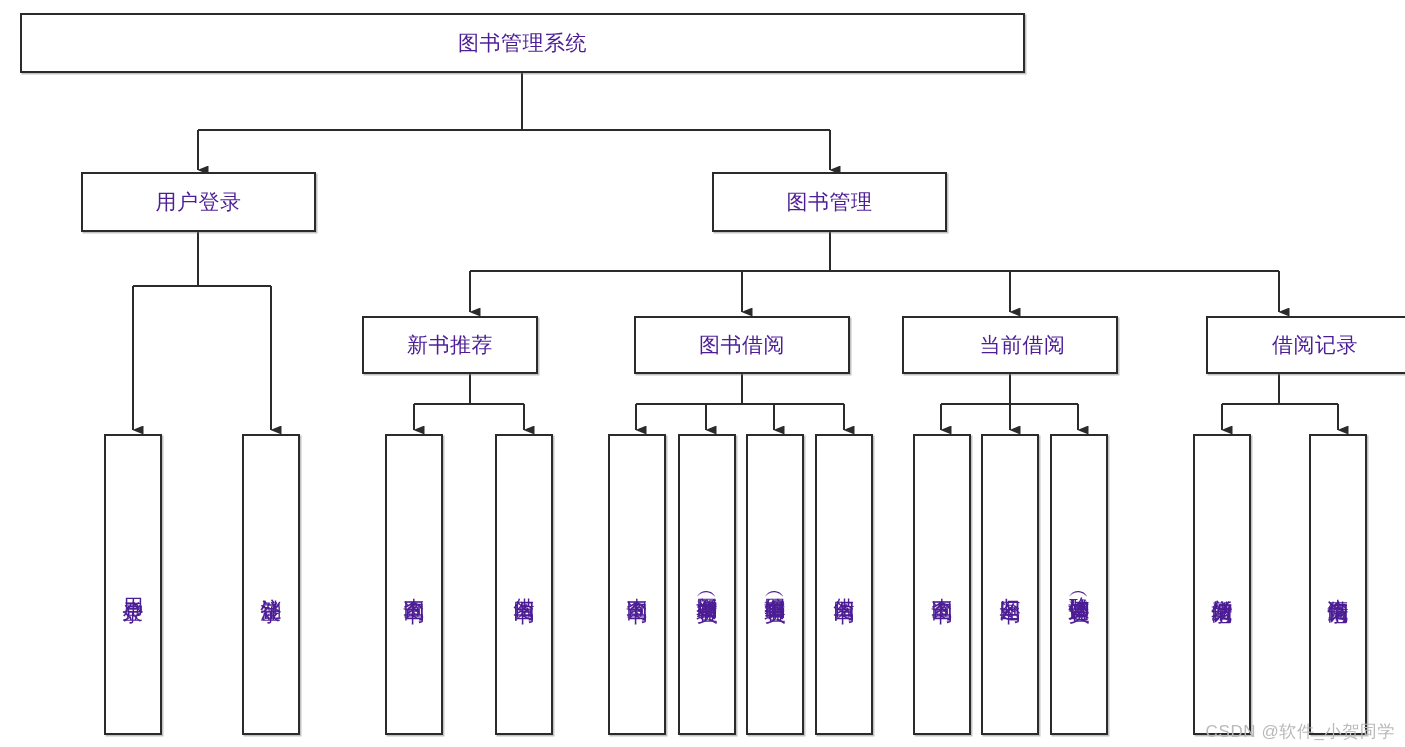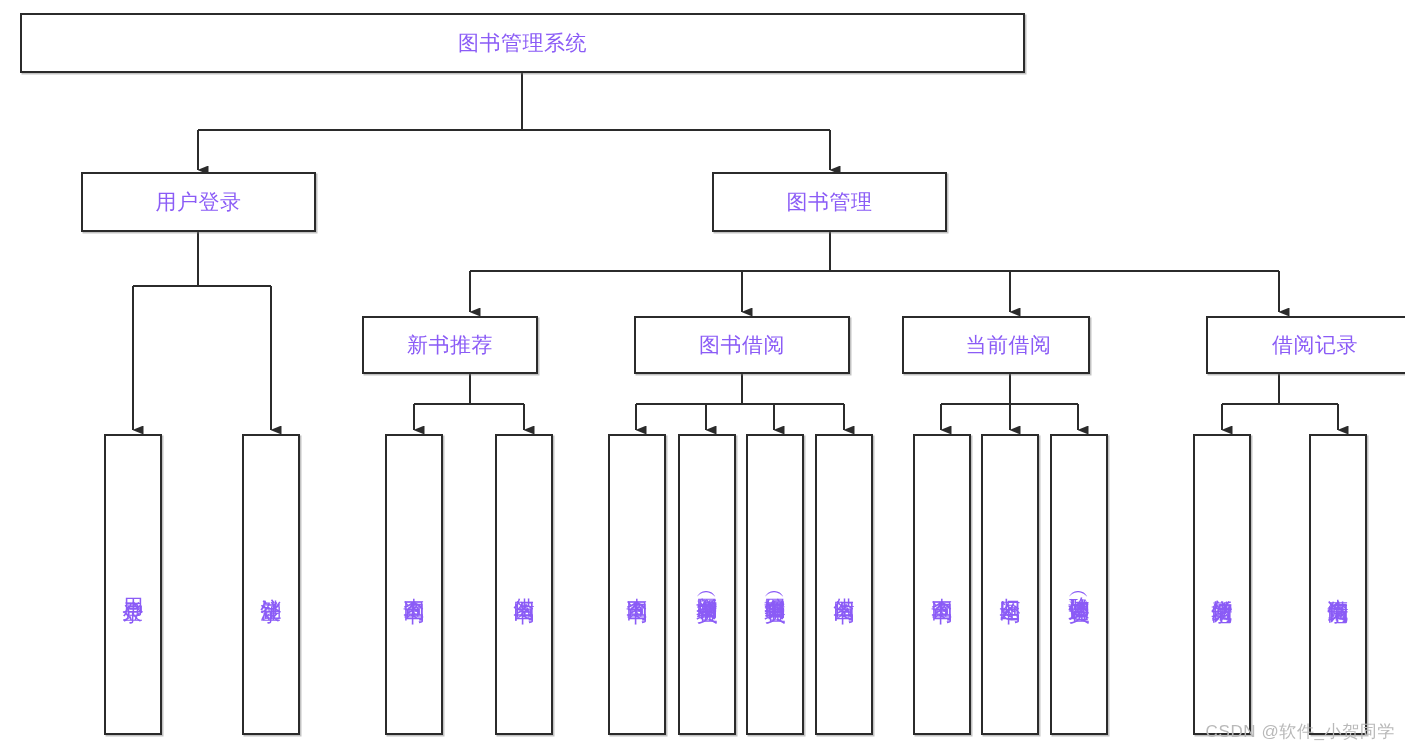--- a/index.html
+++ b/index.html
@@ -36,21 +36,21 @@
     display: flex;
     align-items: center;
     justify-content: center;
     color: #1a1a1a;
   }
   .node-label {
     font-size: 21px;
     line-height: 1.1;
     letter-spacing: 0.5px;
     white-space: nowrap;
-    color: #8b5cf6;
+    color: #4c1d95;
   }
   .node.leaf {
     align-items: center;
     justify-content: center;
   }
   .node.leaf .node-label {
     writing-mode: vertical-rl;
     text-orientation: upright;
     font-size: 21px;
     line-height: 1.34;
@@ -145,21 +145,21 @@
   </div>
 
   <div class="node" style="left:362px; top:316px; width:176px; height:58px;">
     <span class="node-label">新书推荐</span>
   </div>
 
   <div class="node" style="left:634px; top:316px; width:216px; height:58px;">
     <span class="node-label">图书借阅</span>
   </div>
 
-  <div class="node" style="left:902px; top:316px; width:188px; height:58px;padding-left:25px;">
+  <div class="node" style="left:902px; top:316px; width:216px; height:58px;padding-left:25px;">
     <span class="node-label">当前借阅</span>
   </div>
 
   <div class="node" style="left:1170px; top:316px; width:218px; height:58px;margin-left:36px;">
     <span class="node-label">借阅记录</span>
   </div>
 
   <div class="node leaf" style="left:104px; top:434px; width:58px; height:301px;">
     <span class="node-label">用户登录</span>
   </div>

